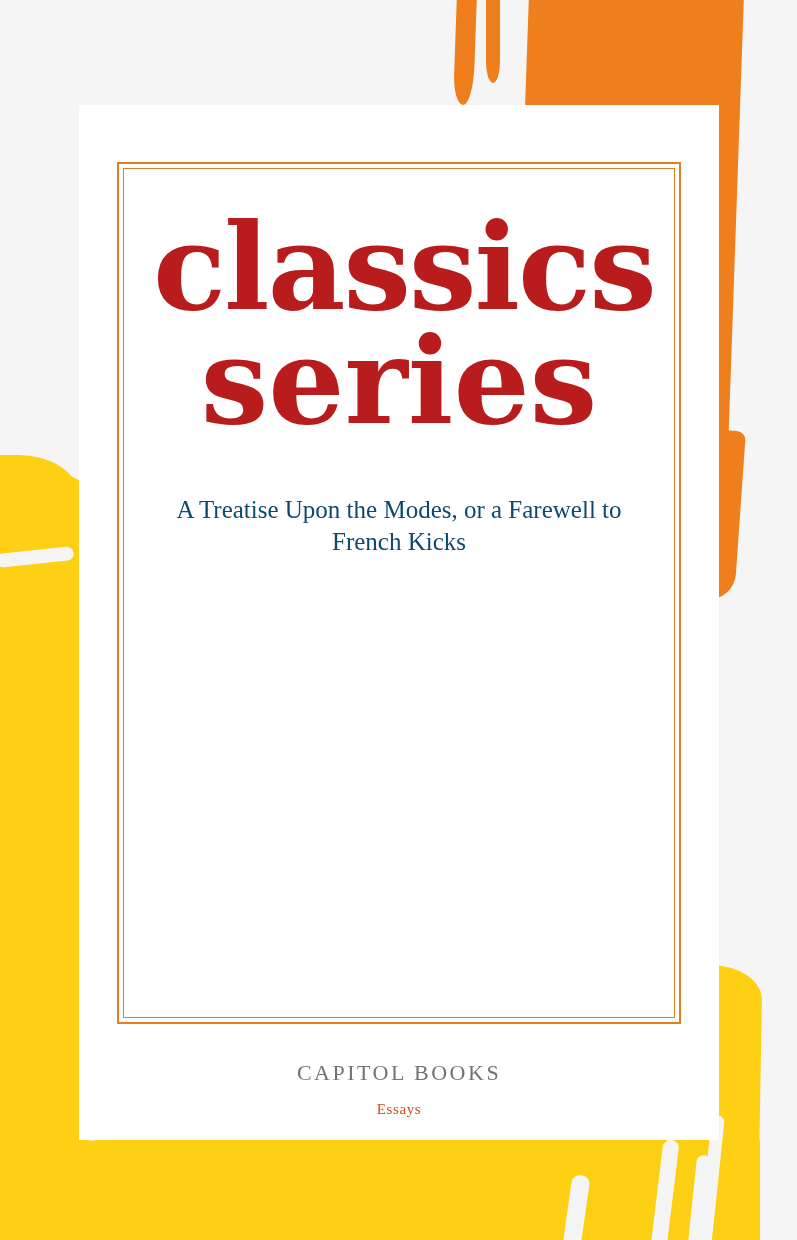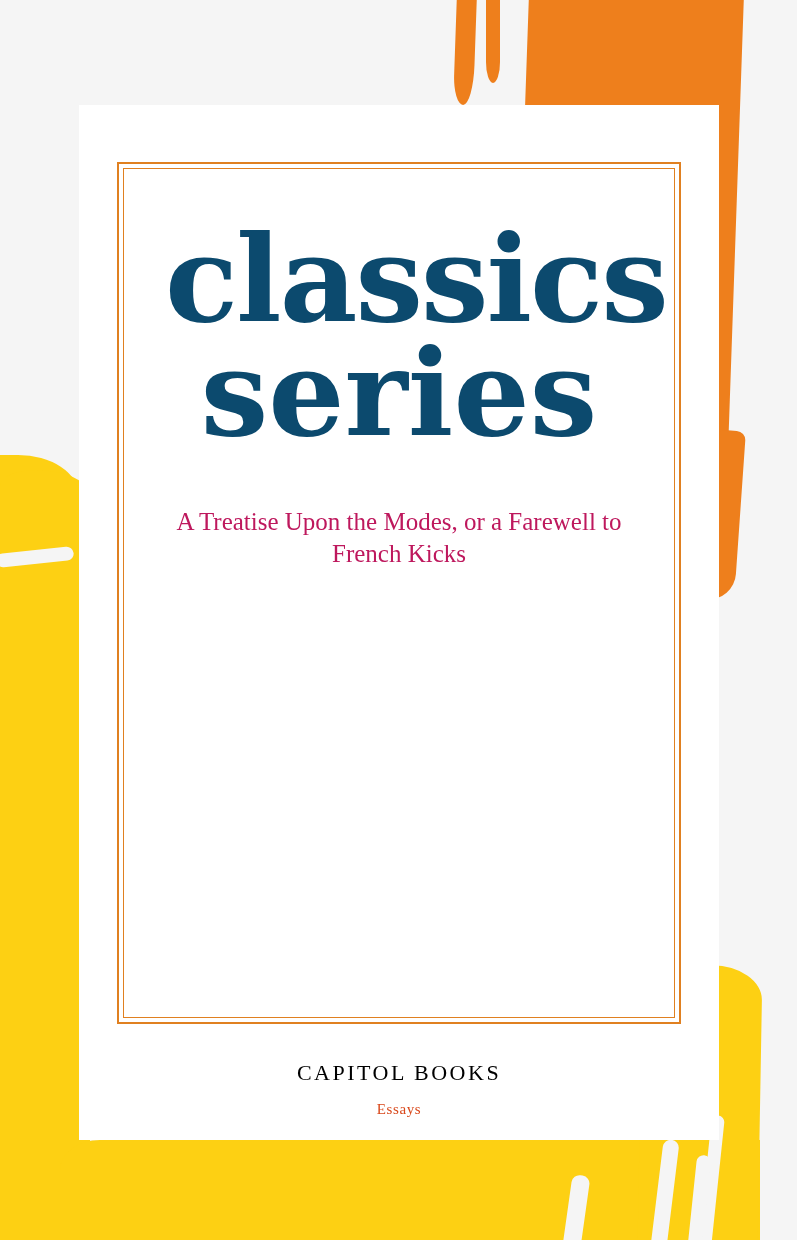--- a/index.html
+++ b/index.html
@@ -214,22 +214,22 @@
     padding: 20px 30px;
     text-align: center;
   }
 
   .series-title {
     font-family: "DejaVu Serif", "Liberation Serif", serif;
     font-weight: 700;
     font-size: 120px;
     line-height: 0.95;
     letter-spacing: -2px;
-    color: #0c4a6e;
-    margin: 12px;
+    color: #b91c1c;
+    margin: 0;
     padding-top: 22px;
   }
   .series-title .line2 {
     display: block;
     letter-spacing: 0px;
   }
 
   .author {
     margin-top: 28px;
     font-family: "Liberation Serif", serif;
@@ -237,34 +237,34 @@
     font-size: 20px;
     letter-spacing: 1px;
     color: #8d8d8d;
   }
 
   .book-title {
     margin-top: 56px;
     font-family: "Liberation Serif", serif;
     font-size: 25px;
     line-height: 1.28;
-    color: #be185d;
+    color: #0c4a6e;
     padding: 0 16px;
   }
 
   .publisher {
     position: absolute;
     left: 0;
     right: 0;
     top: 955px;
     text-align: center;
     font-family: "Liberation Serif", serif;
     font-size: 22px;
     letter-spacing: 2.5px;
-    color: #000000;
+    color: #737373;
   }
   .genre {
     position: absolute;
     left: 0;
     right: 0;
     top: 996px;
     text-align: center;
     font-family: "Liberation Serif", serif;
     font-size: 15px;
     letter-spacing: 0.6px;

